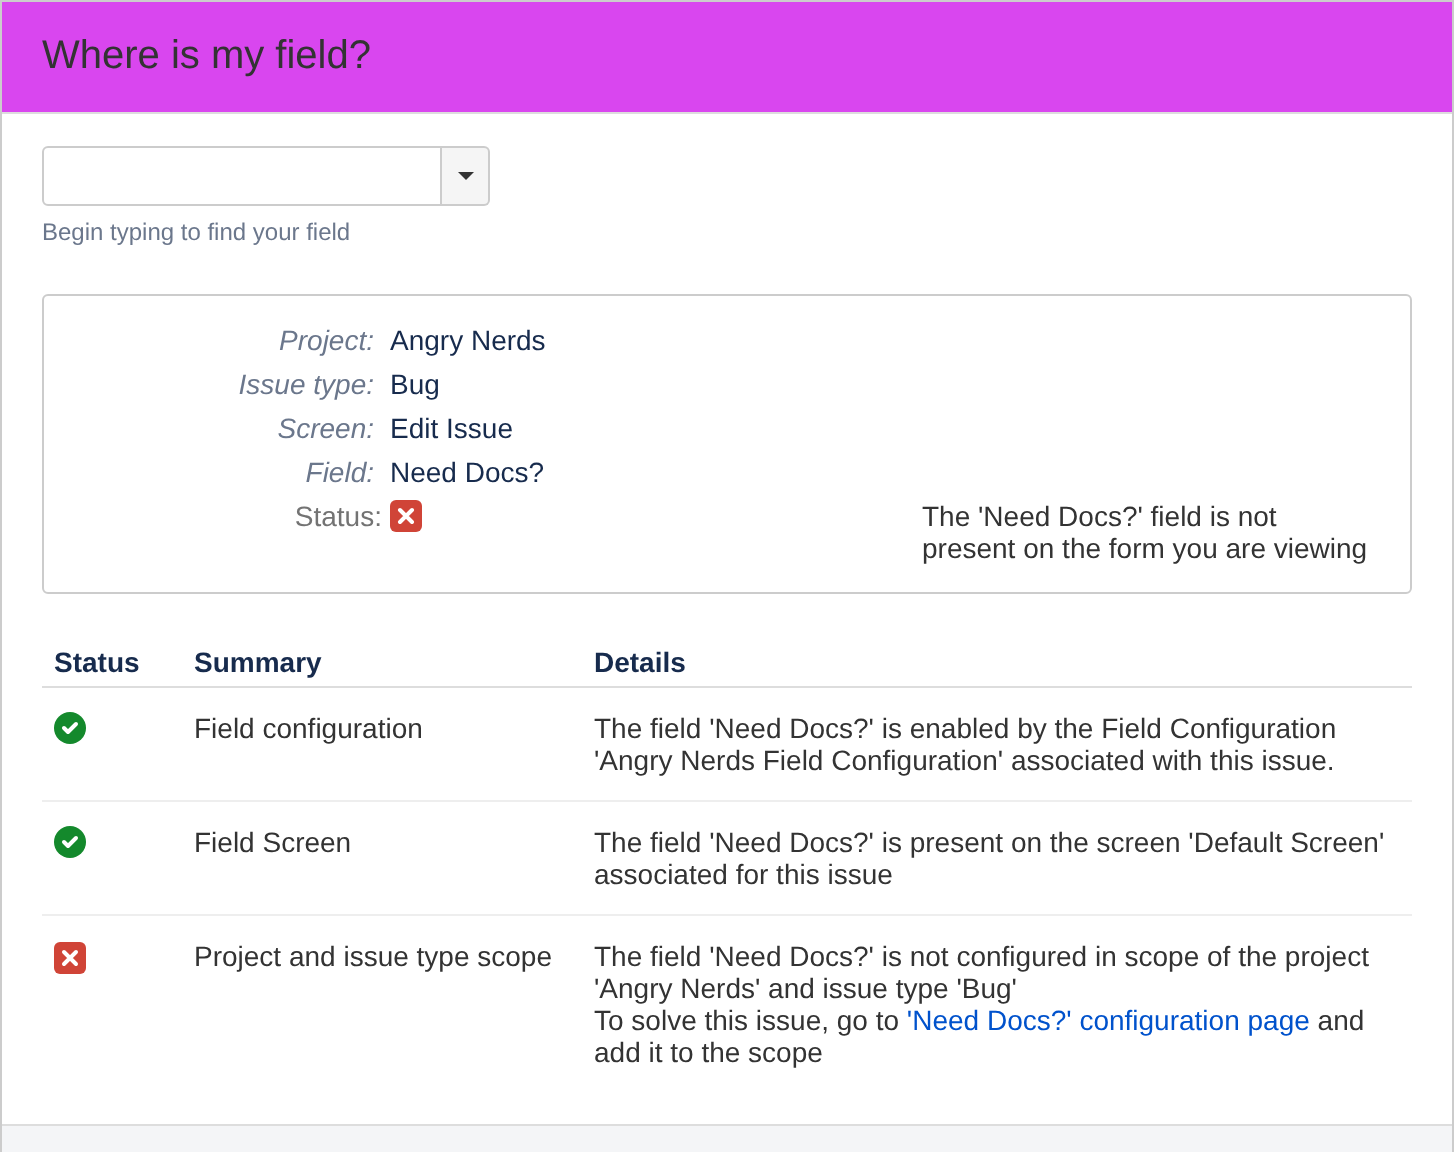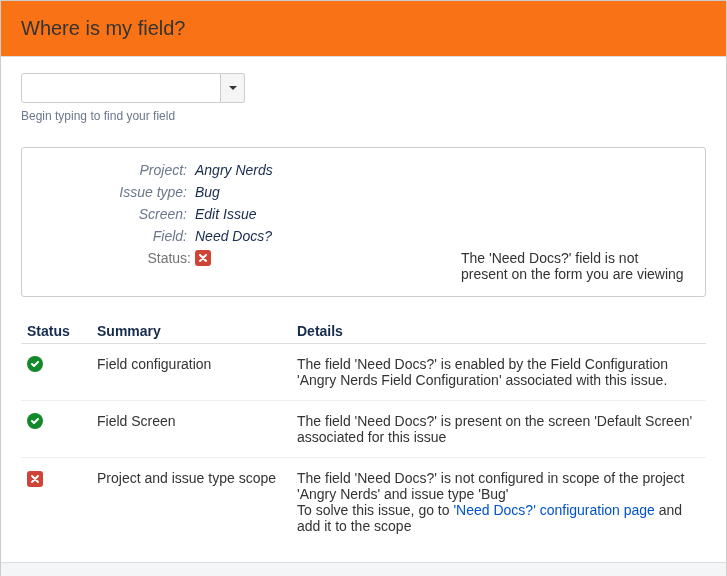--- a/index.html
+++ b/index.html
@@ -10,21 +10,21 @@
     color: #333;
     background: #fff;
   }
   .dialog {
     width: 727px;
     border: 1px solid #ccc;
     display: flex;
     flex-direction: column;
   }
   .dialog-header {
-    background: #f97316;
+    background: #d946ef;
     padding: 16px 20px;
     border-bottom: 1px solid #ddd;
   }
   .dialog-title {
     font-size: 20px;
     font-weight: 500;
     color: #333;
     margin: 0;
   }
   .dialog-body {
@@ -79,21 +79,20 @@
   .info-label {
     width: 155px;
     text-align: right;
     color: #6b778c;
     padding-right: 8px;
     flex-shrink: 0;
     font-style: italic;
   }
   .info-value {
     color: #172b4d;
-    font-style: italic;
   }
   .status-row {
     display: flex;
     align-items: flex-start;
   }
   .status-left {
     display: flex;
   }
   .status-label-cell {
     width: 155px;

